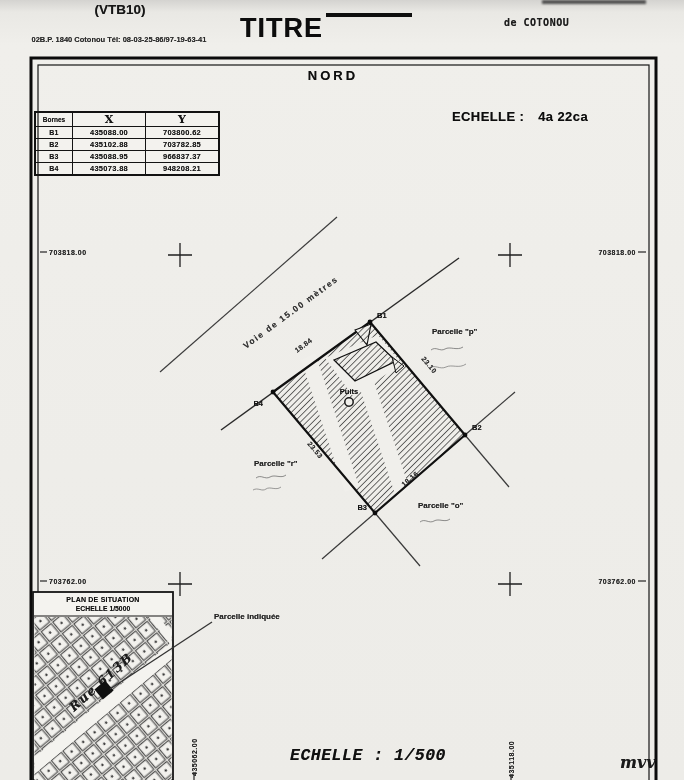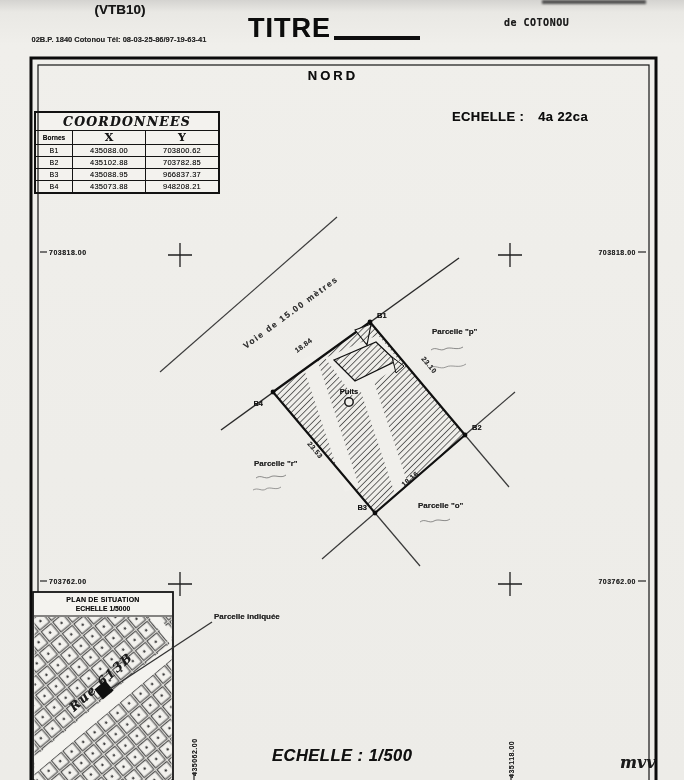--- a/index.html
+++ b/index.html
@@ -7,37 +7,37 @@
   .page{position:relative;width:684px;height:780px;overflow:hidden;color:#161616;
         font-family:"Liberation Sans",sans-serif;
         background:linear-gradient(180deg,#d4d3d0 0px,#e9e8e4 12px,#f0efeb 45px,#eeede9 60%,#edece8 100%);
         text-shadow:0 0 .5px rgba(25,25,25,.55);}
   .overlay{position:absolute;left:0;top:0;width:684px;height:780px;font-family:"Liberation Sans",sans-serif;}
 
   
   .ref{position:absolute;left:55px;top:2px;width:130px;text-align:center;font-weight:800;font-size:13.5px;}
   .prof{position:absolute;left:33px;top:19px;width:195px;text-align:center;font-weight:600;font-size:10.5px;letter-spacing:.2px;color:#222;}
   .addr{position:absolute;left:4px;top:35px;width:230px;text-align:center;font-weight:600;font-size:7.5px;color:#2a2a2a;}
-  .titre{position:absolute;left:248px;top:13px;display:flex;align-items:flex-end;font-weight:900;font-size:27px;letter-spacing:1px;color:#0c0c0c;}
+  .titre{position:absolute;left:240px;top:13px;display:flex;align-items:flex-start;font-weight:900;font-size:27px;letter-spacing:1px;color:#0c0c0c;}
   .titre .underscore{display:inline-block;width:86px;height:4px;background:#0e0e0e;margin:0 0 4px 3px;}
   .city{position:absolute;left:504px;top:17px;font-family:"DejaVu Sans Mono",monospace;font-weight:700;font-size:10px;letter-spacing:.5px;color:#1d1d1d;}
   .cut{position:absolute;left:542px;top:0;width:104px;height:4px;background:#3a3a3a;filter:blur(1.2px);opacity:.85;}
 
   
   .coord-table{position:absolute;left:34px;top:111px;border-collapse:collapse;border:2px solid #121212;background:#f3f2ee;}
   .coord-table th,.coord-table td{border:1.4px solid #141414;padding:0 2px;}
   .coord-table .t-title th{font-family:"DejaVu Serif",serif;font-style:italic;font-weight:700;font-size:12.5px;letter-spacing:1.2px;padding:1px 6px;}
   .coord-table .borne-h{font-size:6.5px;font-weight:700;width:32px;}
   .coord-table .xy-h{font-family:"DejaVu Serif",serif;font-weight:700;font-size:11px;width:68px;height:12px;}
-  .coord-table tbody td{font-size:7.5px;font-weight:400;height:11px;text-align:center;letter-spacing:.3px;}
+  .coord-table tbody td{font-size:7.5px;font-weight:700;height:11px;text-align:center;letter-spacing:.3px;}
   .coord-table tbody td.borne-c{font-size:7px;}
 
   .surface{position:absolute;left:452px;top:109px;font-weight:800;font-size:13px;letter-spacing:.4px;color:#0d0d0d;}
   .surface .val{margin-left:14px;}
-  .scale-main{position:absolute;left:272px;top:746px;font-family:Liberation Sans, sans-serif;font-style:italic;font-weight:800;font-size:16.5px;letter-spacing:.5px;color:#101010;}
+  .scale-main{position:absolute;left:290px;top:746px;font-family:Liberation Mono, monospace;font-style:italic;font-weight:800;font-size:16.5px;letter-spacing:.5px;color:#101010;}
   .signature{position:absolute;left:620px;top:753px;font-family:"DejaVu Serif",serif;font-style:italic;font-weight:800;font-size:16px;color:#1a1a1a;}
 
   
   .nord{font-size:13px;font-weight:800;letter-spacing:3px;fill:#0e0e0e;text-anchor:middle;}
   .coordlab{font-size:7px;font-weight:600;letter-spacing:.5px;fill:#242424;}
   .blab{font-size:7.5px;font-weight:700;fill:#151515;}
   .meas{font-size:7px;font-weight:600;fill:#2d2d2d;letter-spacing:.4px;}
   .plabel{font-size:8px;font-weight:600;fill:#222;}
   .roadlab{font-size:8.5px;font-weight:600;letter-spacing:1.6px;fill:#333;}
   .welllab{font-size:7.5px;font-weight:700;text-anchor:middle;fill:#151515;}
@@ -55,23 +55,20 @@
   <div class="ref">(VTB10)</div>
   <div class="addr">02B.P. 1840 Cotonou Tél: 08-03-25-86/97-19-63-41</div>
   <div class="titre">
     <span>TITRE</span>
     <span class="underscore"></span>
   </div>
   <div class="city">de COTONOU</div>
 
   <table class="coord-table">
     <thead>
-      <tr class="t-title">
-          <th colspan="3">COORDONNEES</th>
-        </tr>
       <tr class="t-head">
         <th class="borne-h">Bornes</th>
         <th class="xy-h">X</th>
         <th class="xy-h">Y</th>
       </tr>
     </thead>
     <tbody>
       <tr>
         <td class="borne-c">B1</td>
         <td>435088.00</td>

